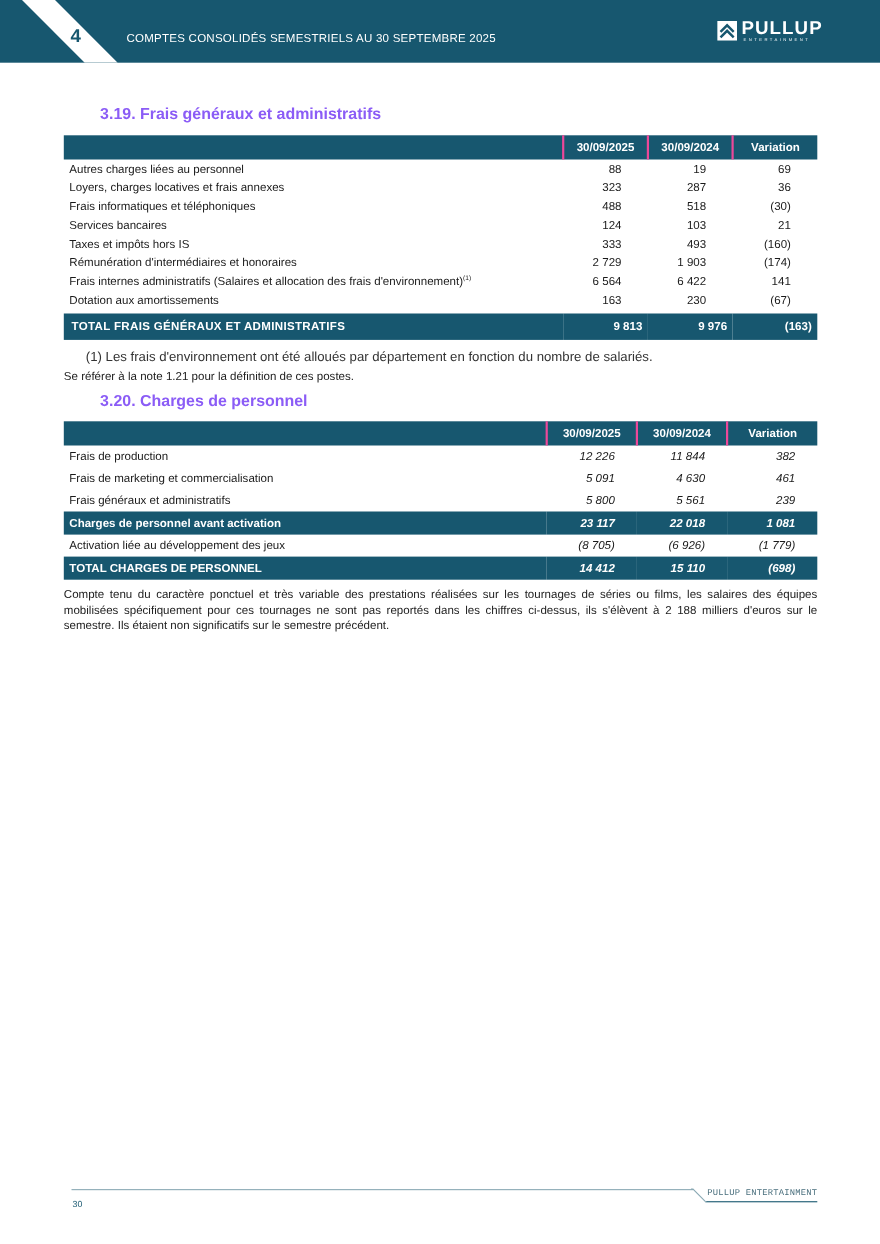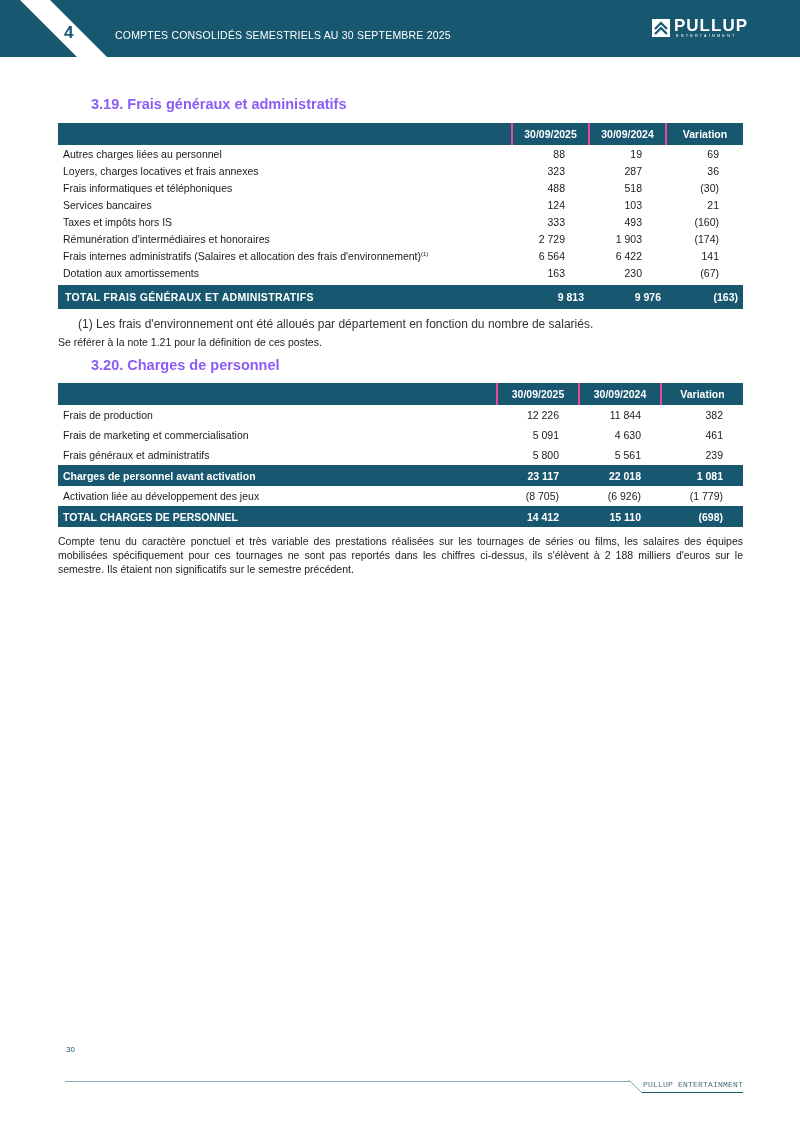--- a/index.html
+++ b/index.html
@@ -55,21 +55,21 @@
     #t1 thead th.c { width: 77px; }
     #t1 tbody tr.row td { height: 17px; }
     #t1 tbody tr.row td.num { padding-right: 24px; }
     #t1 tbody tr.total td { height: 24px; }
     #t1 tbody tr.total td.label { padding-left: 7px; letter-spacing: 0.3px; }
     #t1 tr.spacer td { height: 4px; }
 
     #t2 { left: 58px; top: 383px; width: 685px; }
     #t2 thead th.c { width: 82px; }
     #t2 tbody tr.row td { height: 20px; }
-    #t2 tbody td.num { padding-right: 20px; }
+    #t2 tbody td.num { padding-right: 20px; font-style: italic; }
     #t2 tbody tr.total td { height: 21px; }
 
     .footnote { position: absolute; left: 62px; top: 317px; font-size: 12px; color: #333; margin-left: 16px; }
     .ref { position: absolute; left: 58px; top: 336px; font-size: 10.5px; color: #222; }
     .para {
       position: absolute; left: 58px; top: 534px; width: 685px; font-size: 10.5px; line-height: 14px;
       text-align: justify; color: #222;
     }
     sup { font-size: 6px; vertical-align: super; }
 
@@ -77,21 +77,21 @@
     .footer-line {
       position: absolute; left: 65px; top: 1081px; width: 565px; height: 1px; background: #8aa9b4;
     }
     .footer-diag { position: absolute; left: 628px; top: 1080px; }
     .footer-line2 {
       position: absolute; left: 642px; top: 1092px; width: 101px; height: 1px; background: #17576f;
     }
     .footer-brand {
       position: absolute; left: 643px; top: 1080px; font-size: 8px; color: #4a6f7d; letter-spacing: 0.2px; font-family: Liberation Mono, monospace;
     }
-    .page-num { position: absolute; left: 66px; top: 1045px; font-size: 8px; color: #17576f; }
+    .page-num { position: absolute; left: 66px; top: 1090px; font-size: 8px; color: #17576f; }
   </style>
 </head>
 <body>
 
 <div class="header">
   <svg class="diag" width="120" height="57" viewBox="0 0 120 57">
     <polygon points="20,0 50,0 107,57 77,57" fill="#ffffff"></polygon>
   </svg>
   <span class="chapter-num">4</span>
   <span class="title">COMPTES CONSOLIDÉS SEMESTRIELS AU 30 SEPTEMBRE 2025</span>

